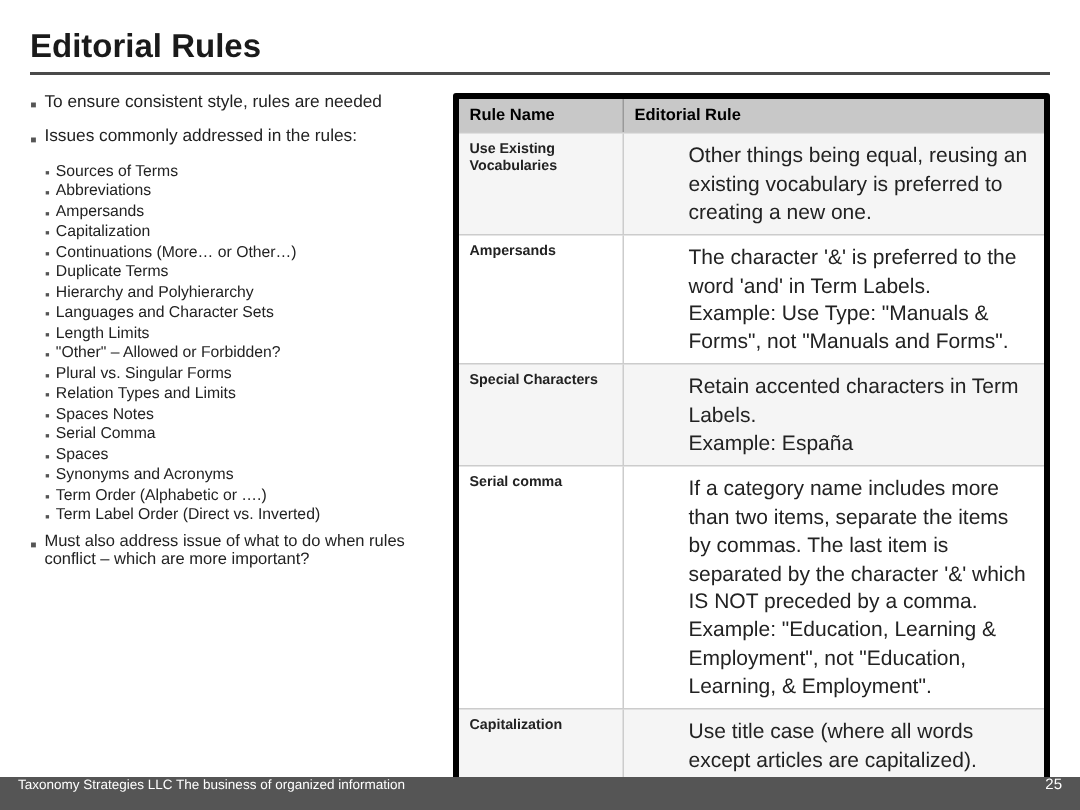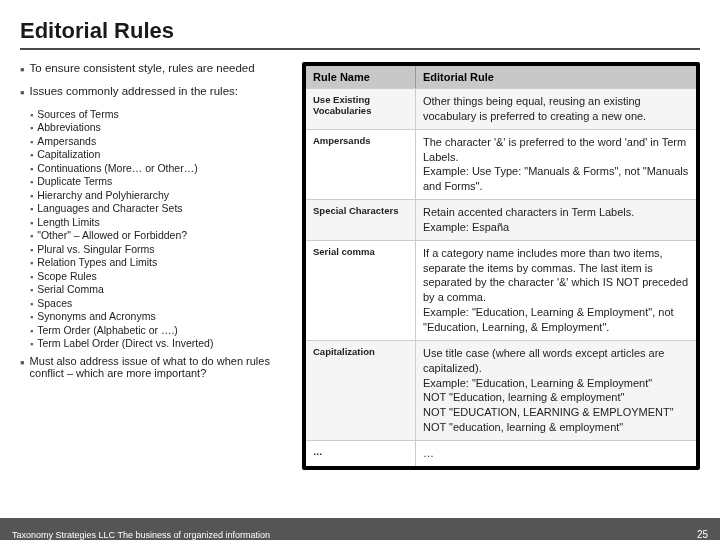--- a/index.html
+++ b/index.html
@@ -110,33 +110,34 @@
       padding: 5px 7px;
       font-size: 9.5px;
       border-right: 1px solid #ccc;
       flex-shrink: 0;
       font-weight: 700;
       color: #222;
     }
     .td-editorial-rule {
       flex: 1;
       padding: 5px 7px;
-      font-size: 11px;
+      font-size: 14px;
       color: #222;
       line-height: 1.35;
+      margin-left: 36px;
     }
     .bottom-bar {
       position: absolute;
       bottom: 0;
       left: 0;
       right: 0;
       height: 22px;
       background: #555555;
       display: flex;
-      align-items: flex-end;
+      align-items: flex-start;
       justify-content: space-between;
       padding: 0 12px;
     }
     .bottom-bar-text {
       font-size: 9px;
       color: #ffffff;
     }
     .bottom-bar-page {
       font-size: 10px;
       color: #ffffff;
@@ -210,21 +211,21 @@
           <div class="sub-item">
             <span class="sub-sym">▪</span>
             <span>Plural vs. Singular Forms</span>
           </div>
           <div class="sub-item">
             <span class="sub-sym">▪</span>
             <span>Relation Types and Limits</span>
           </div>
           <div class="sub-item">
             <span class="sub-sym">▪</span>
-            <span>Scope Rules</span>
+            <span>Spaces Notes</span>
           </div>
           <div class="sub-item">
             <span class="sub-sym">▪</span>
             <span>Serial Comma</span>
           </div>
           <div class="sub-item">
             <span class="sub-sym">▪</span>
             <span>Spaces</span>
           </div>
           <div class="sub-item">

